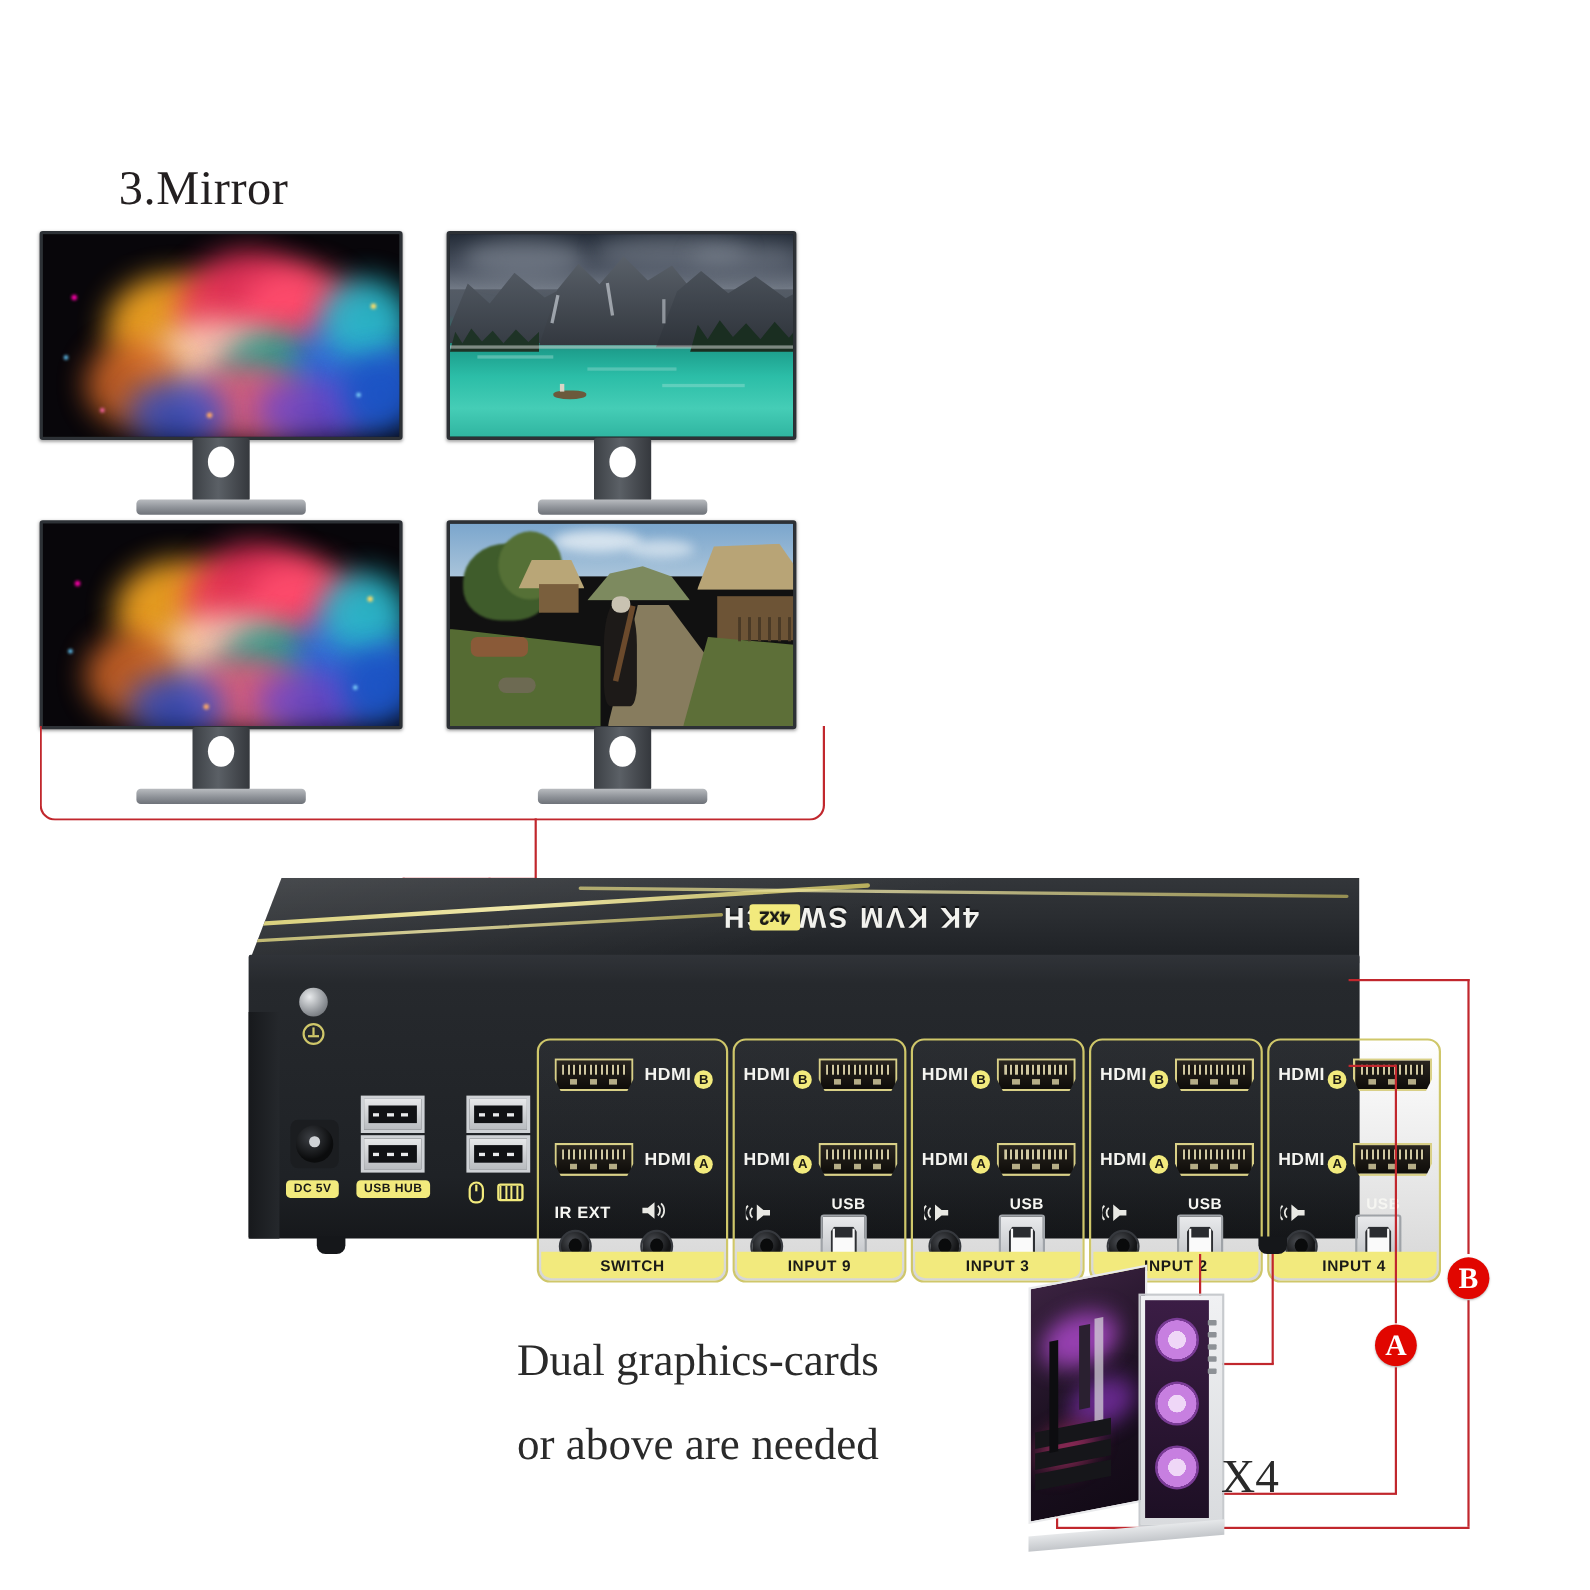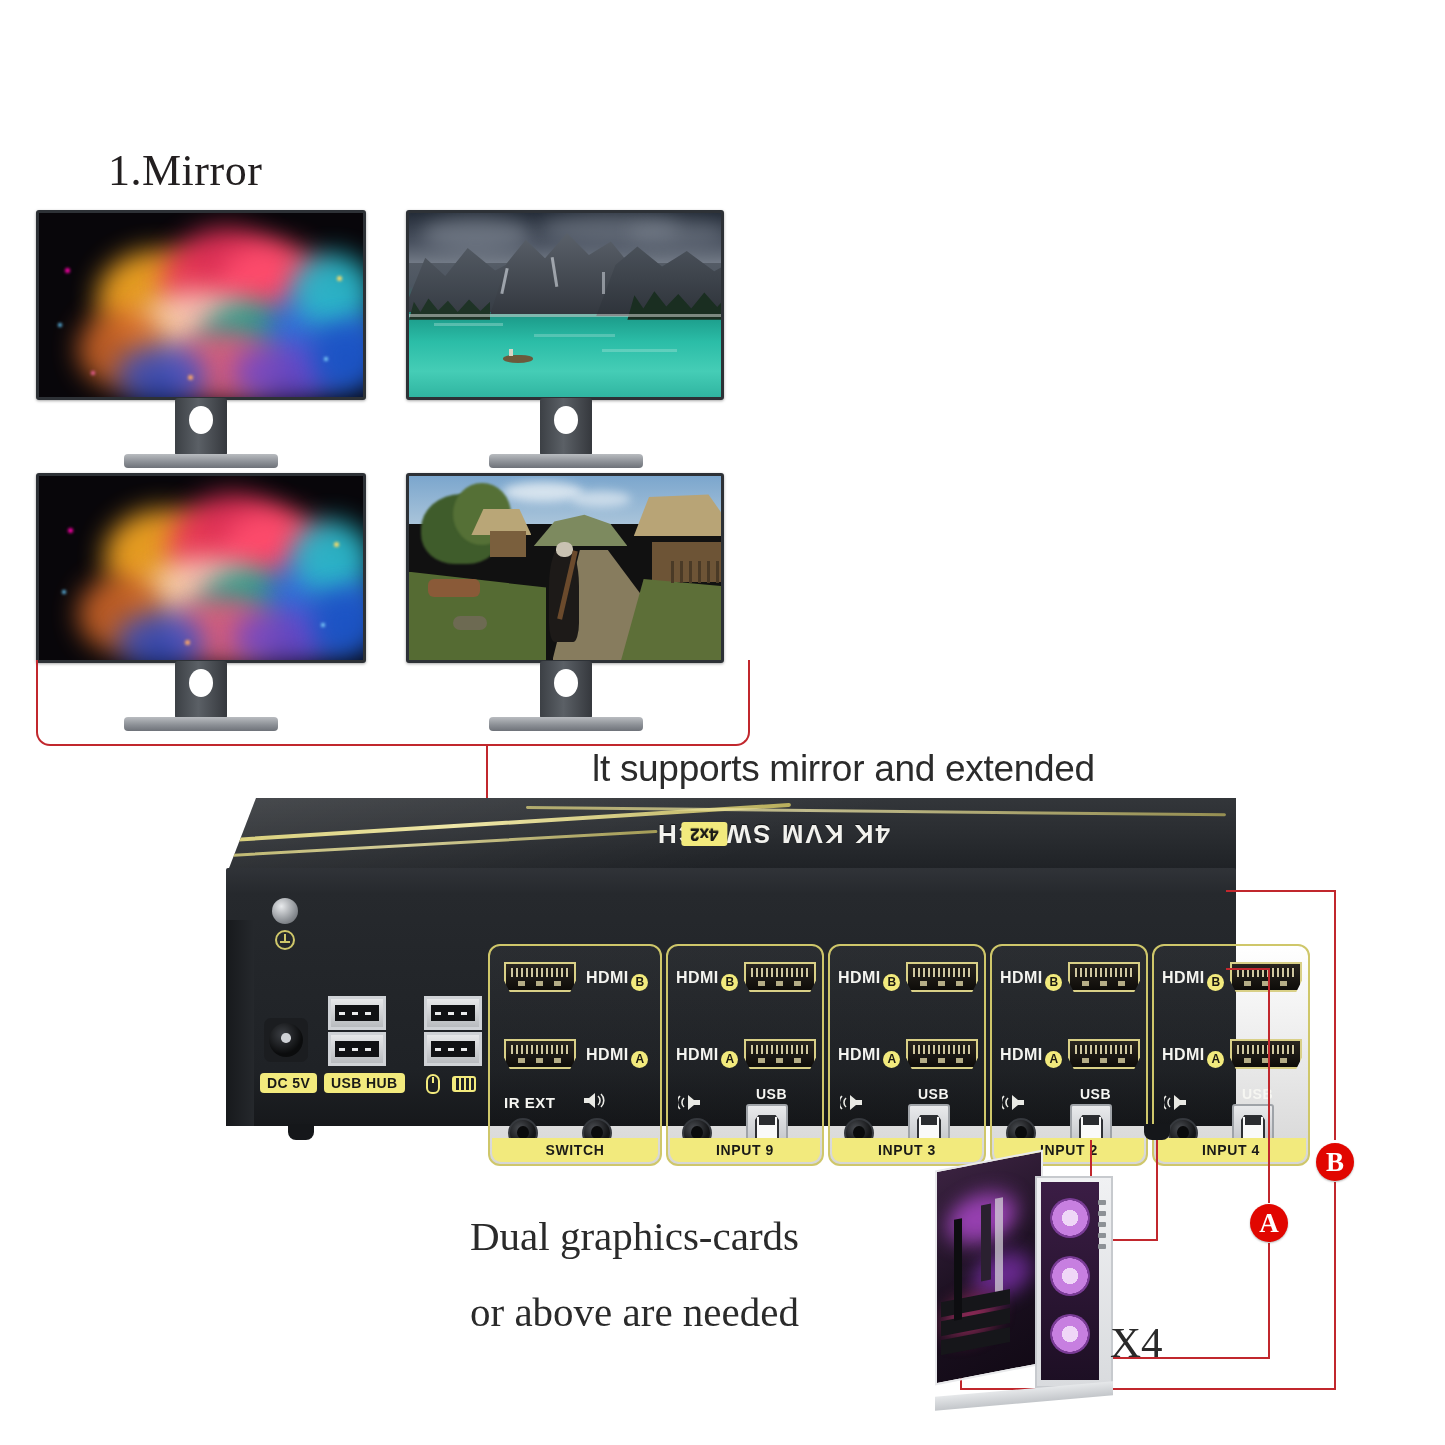--- a/index.html
+++ b/index.html
@@ -115,21 +115,21 @@
   .usb-a-in{position:absolute;left:4px;top:6px;right:4px;bottom:6px;background:#101114;}
   .usb-a-bar{position:absolute;left:8px;top:46%;right:8px;height:3px;
     background:repeating-linear-gradient(90deg,#e9eaec 0 6px,transparent 6px 13px);}
   .jack{position:absolute;width:30px;height:30px;border-radius:50%;
     background:radial-gradient(circle at 38% 33%,#4a4d52,#141517 62%);
     border:2px solid #36393e;box-sizing:border-box;}
   .jack::after{content:"";position:absolute;left:26%;top:22%;width:46%;height:52%;
     border-radius:50%;background:#0a0b0c;}
   .ylbl{position:absolute;color:#f2ea7d;font-size:14px;font-weight:bold;letter-spacing:.5px;white-space:nowrap;}
   .wlbl{position:absolute;color:#f6f6f2;font-size:15px;font-weight:bold;letter-spacing:.5px;white-space:nowrap;}
-  .yellow-chip{position:absolute;background:#f2ea7d;color:#1a1a17;font-size:14px;
+  .yellow-chip{position:absolute;background:#f2ea7d;color:#1a1a17;font-size:11px;
     font-weight:bold;border-radius:4px;padding:2px 7px;white-space:nowrap;letter-spacing:.4px;}
   .dc-jack{position:absolute;width:44px;height:44px;border-radius:7px;
     background:#1b1d20;display:flex;align-items:center;justify-content:center;}
   .dc-jack i{width:34px;height:34px;border-radius:50%;
     background:radial-gradient(circle at 40% 34%,#3c3f44,#0b0c0d 64%);display:block;position:relative;}
   .dc-jack i::after{content:"";position:absolute;left:36%;top:30%;width:28%;height:28%;
     border-radius:50%;background:#cfd2d6;}
   .ground-screw{position:absolute;width:26px;height:26px;border-radius:50%;
     background:radial-gradient(circle at 36% 32%,#e8eaec,#8b8f94 62%,#5b5e63);}
   .ground-sym{position:absolute;width:20px;height:20px;border-radius:50%;
@@ -175,21 +175,21 @@
   .badge{position:absolute;width:38px;height:38px;border-radius:50%;
     background:#e10600;color:#fff;font-family:"Liberation Serif", serif;font-weight:bold;
     font-size:27px;display:flex;align-items:center;justify-content:center;
     box-shadow:0 1px 2px rgba(0,0,0,.3);}
 </style>
 </head>
 <body>
 
 <div class="stage">
 
-  <div class="head-serif" id="h-mirror">1.Mirror</div>
+  <div class="head-serif" id="h-mirror">3.Mirror</div>
 
   <div class="monitor" style="left:36px;top:210px;width:330px;height:260px;">
     <div class="mon-screen" style="width:330px;height:190px;">
       <div class="art-powder">
         <div class="blob" style="left:18%;top:20%;width:120px;height:95px;background:#f5a623;"></div>
         <div class="blob" style="left:38%;top:8%;width:130px;height:110px;background:#e8325a;"></div>
         <div class="blob" style="left:55%;top:16%;width:110px;height:90px;background:#ff4d6d;"></div>
         <div class="blob" style="left:30%;top:42%;width:120px;height:85px;background:#f7d9c4;opacity:.8;"></div>
         <div class="blob" style="left:50%;top:48%;width:95px;height:80px;background:#1f9e8a;"></div>
         <div class="blob" style="left:70%;top:40%;width:110px;height:100px;background:#2f6fe0;"></div>
@@ -328,21 +328,20 @@
   </div>
 
   <div class="rl-rounded" style="left:36px;top:660px;width:710px;height:84px;border-bottom-left-radius:14px;
               border-bottom-right-radius:14px;border-top:none;"></div>
   <div class="rl v" style="left:486px;top:744px;height:55px;"></div>
   <div class="rl h" style="left:366px;top:798px;width:122px;"></div>
   <div class="rl v" style="left:444px;top:798px;height:84px;"></div>
   <div class="rl v" style="left:366px;top:798px;height:175px;"></div>
   <div class="rl h" style="left:366px;top:971px;width:86px;"></div>
 
-  <div class="cap-sans" id="cap-support">lt supports mirror and extended</div>
 
   <div id="device">
 
     <div class="dev-top">
       <div class="dev-top-sheen"></div>
       <div class="swoosh" style="left:6px;top:40px;width:560px;transform:rotate(-3.6deg);"></div>
       <div class="swoosh" style="left:2px;top:56px;width:430px;transform:rotate(-3.2deg);height:3px;opacity:.85;"></div>
       <div class="swoosh" style="left:300px;top:8px;width:700px;transform:rotate(0.6deg);height:3px;opacity:.75;"></div>
       <div class="brand-top" id="dev-title">4K KVM SWITCH</div>
       <div class="brand-top" id="dev-badge4x2" style="background:#f2ea7d;color:#1a1a17;font-size:17px;padding:2px 9px;border-radius:3px;">

